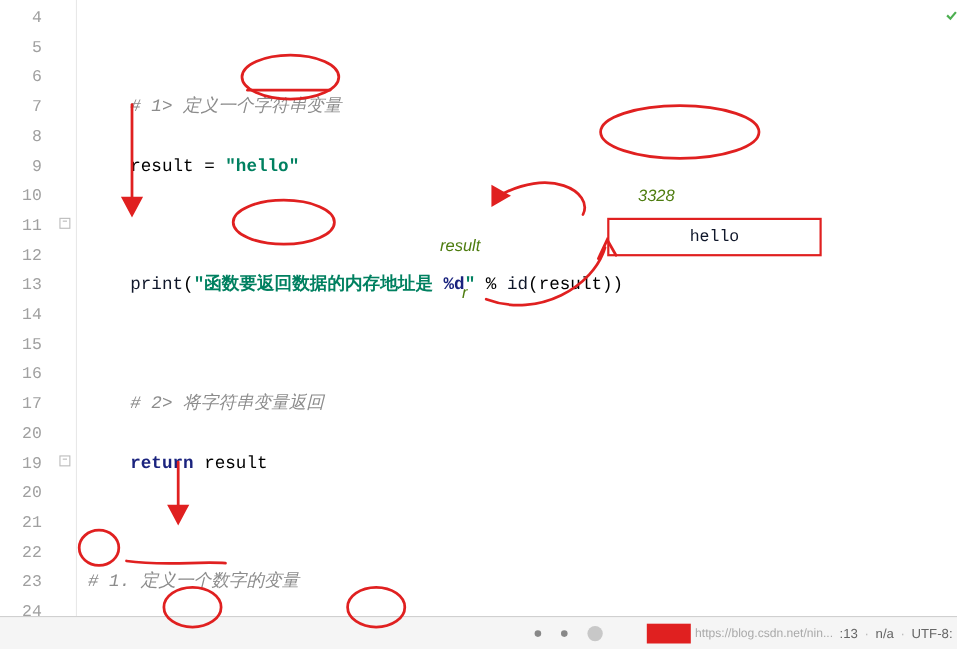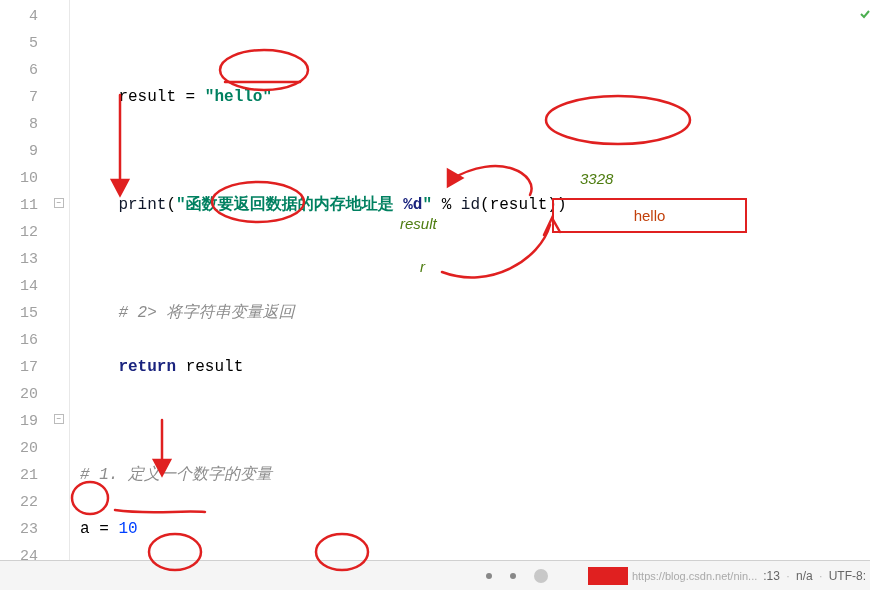--- a/index.html
+++ b/index.html
@@ -73,24 +73,24 @@
   right: 0; top: 6px;
   width: 10px; height: 10px;
 }
 .right-strip svg { width: 10px; height: 10px; }
 
 .diagram-box {
   position: absolute;
   left: 552px; top: 198px;
   width: 195px; height: 35px;
   border: 2px solid #e02020;
-  color: #c2410c;
+  color: #0f172a;
   font-size: 15px;
   display: flex; align-items: center; justify-content: center;
-  font-family: Liberation Sans, sans-serif;
+  font-family: Liberation Mono, monospace;
 }
 .diagram-label {
   position: absolute;
   color: #4d7c0f;
   font-size: 15px;
   font-family: sans-serif;
   font-style: italic;
 }
 
 .status-bar {
@@ -144,20 +144,21 @@
     <div>25</div>
   </div>
 
   <div class="fold-col">
     <div class="fold-mark" style="top:198px">−</div>
     <div class="fold-mark" style="top:414px">−</div>
   </div>
 
   <div class="code">
 <div class="line"></div>
+<div class="line">    <span class="cm"><span># 1&gt; </span><span>定义一个字符串变量</span></span></div>
 <div class="line">    <span class="id">result = </span><span class="str">"hello"</span></div>
 <div class="line"></div>
 <div class="line">    <span class="fn">print</span><span class="p">(</span><span class="str">"函数要返回数据的内存地址是 </span><span class="fmt">%d</span><span class="str">"</span><span class="p"> % </span><span class="fn">id</span><span class="p">(result))</span></div>
 <div class="line"></div>
 <div class="line">    <span class="cm"><span># 2&gt; </span><span>将字符串变量返回</span></span></div>
 <div class="line">    <span class="kw">return</span><span> </span><span class="id">result</span></div>
 <div class="line"></div>
 <div class="line"><span class="cm"># 1. 定义一个数字的变量</span></div>
 <div class="line"><span class="id">a = </span><span class="num">10</span></div>
 

